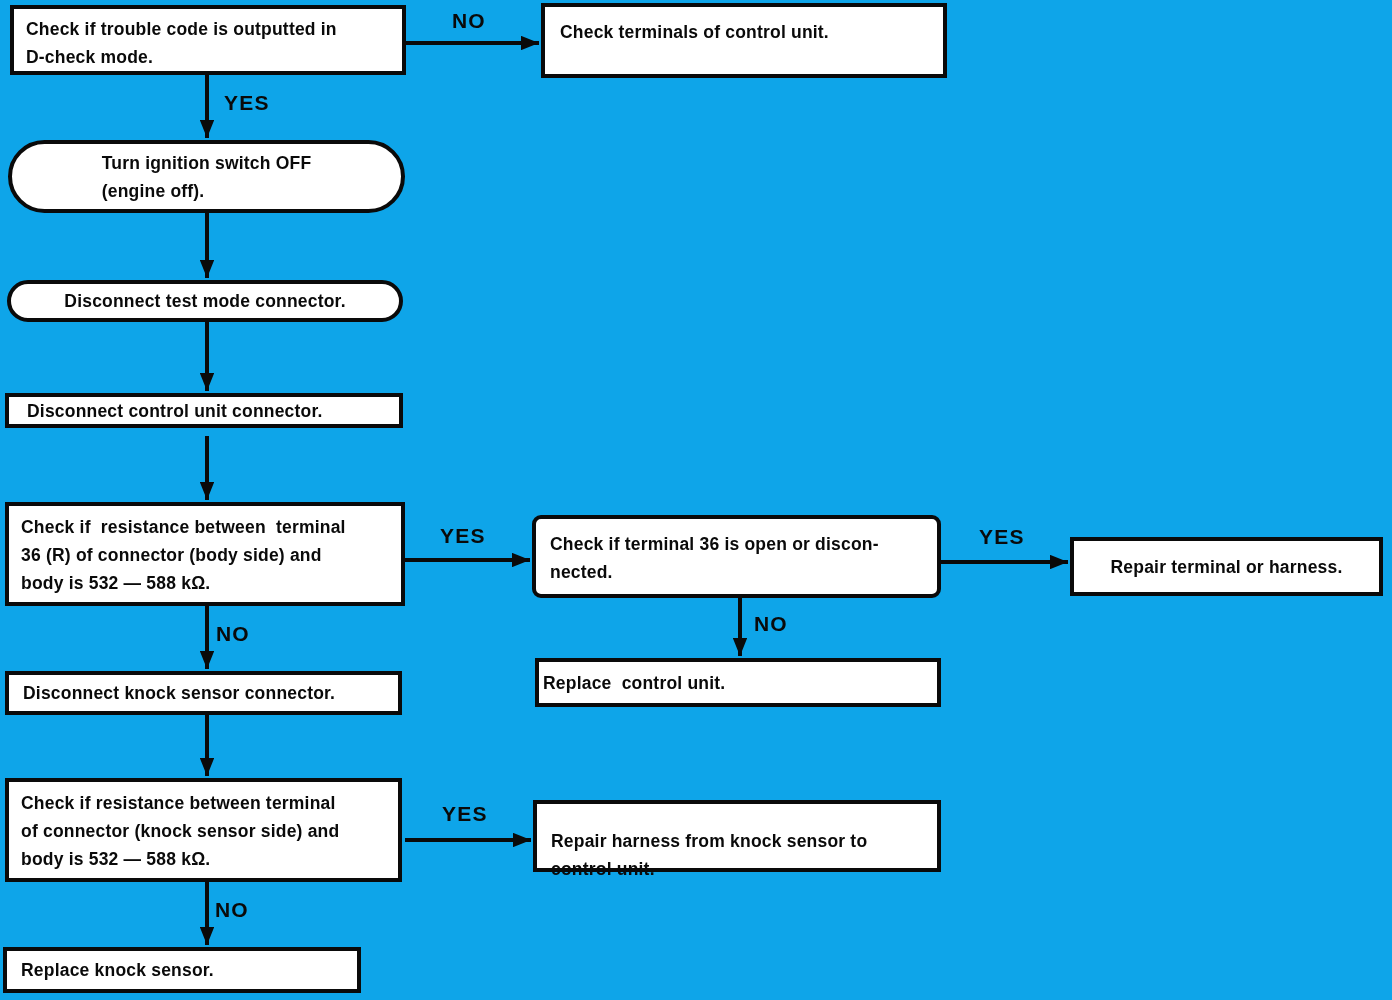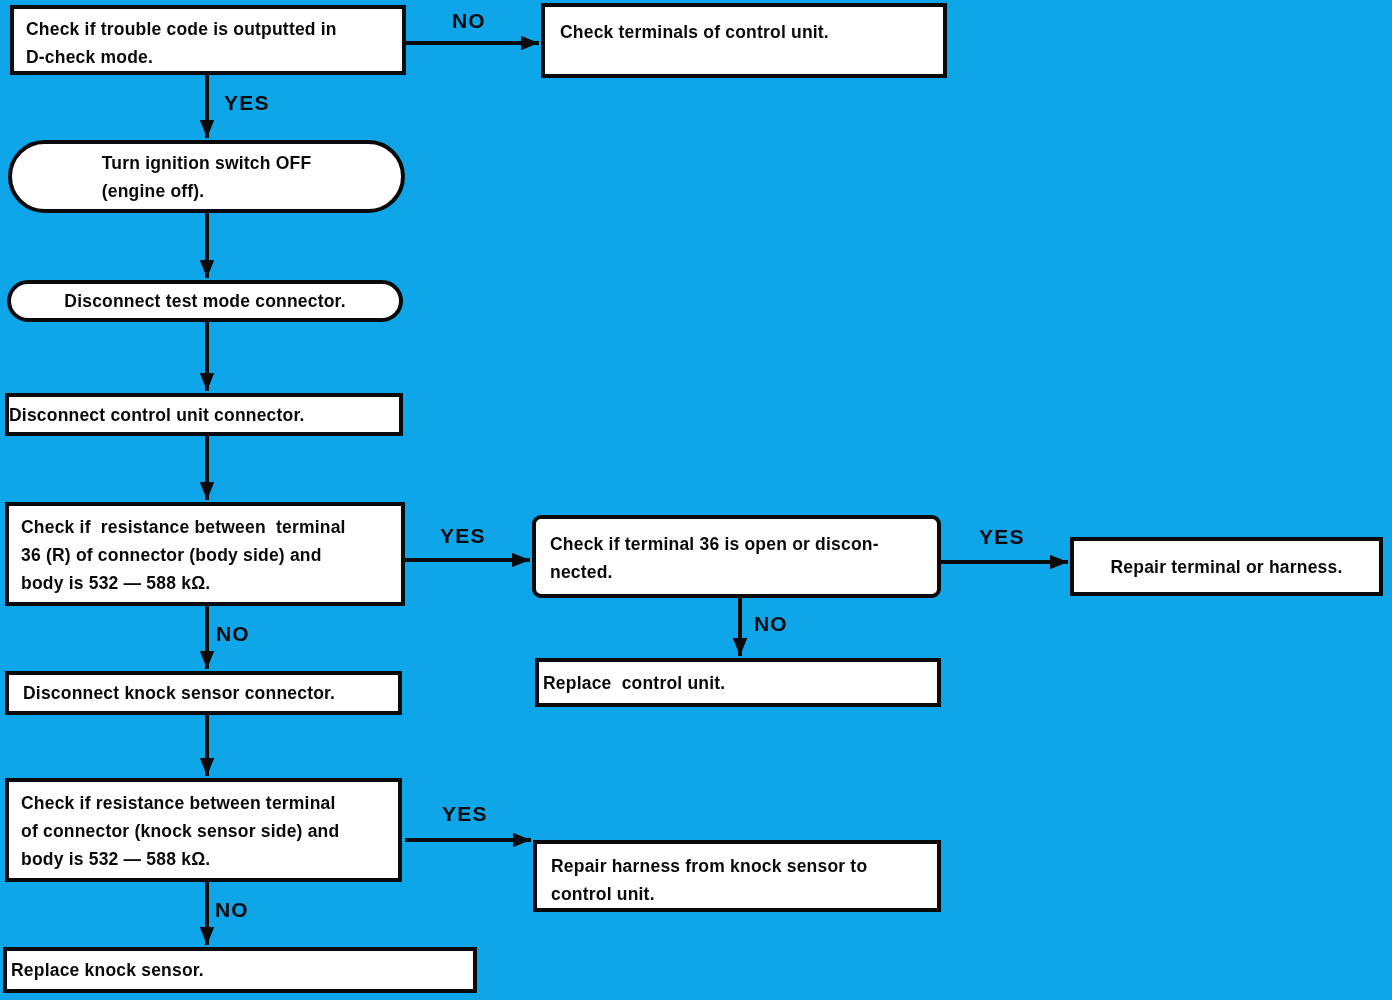--- a/index.html
+++ b/index.html
@@ -43,29 +43,29 @@
   .v-center       { align-items: center; }
   .h-center       { justify-content: center; }
   .stadium-lg     { border-radius: 37px; }
   .stadium-sm     { border-radius: 22px; }
 
   
   .n-a { left: 10px;   top: 5px;   width: 396px; height: 70px;  padding: 6px 12px; }
   .n-b { left: 541px;  top: 3px;   width: 406px; height: 75px;  padding: 11px 15px; }
   .n-c { left: 8px;    top: 140px; width: 397px; height: 73px; }
   .n-d { left: 7px;    top: 280px; width: 396px; height: 42px; }
-  .n-e { left: 5px;    top: 393px; width: 398px; height: 43px;  padding-left: 0; }
+  .n-e { left: 5px;    top: 393px; width: 398px; height: 35px;  padding-left: 18px; }
   .n-f { left: 5px;    top: 502px; width: 400px; height: 104px; padding: 7px 12px; }
   .n-g { left: 532px;  top: 515px; width: 409px; height: 83px;  padding: 11px 14px; border-radius: 9px; }
   .n-h { left: 1070px; top: 537px; width: 313px; height: 59px; }
   .n-i { left: 535px;  top: 658px; width: 406px; height: 49px;  padding-left: 4px; }
   .n-j { left: 5px;    top: 671px; width: 397px; height: 44px;  padding-left: 14px; }
   .n-k { left: 5px;    top: 778px; width: 397px; height: 104px; padding: 7px 12px; }
-  .n-l { left: 533px;  top: 800px; width: 408px; height: 72px;  padding: 8px 14px; margin-top: 40px; }
-  .n-m { left: 3px;    top: 947px; width: 474px; height: 46px;  padding-left: 4px; }
+  .n-l { left: 533px;  top: 800px; width: 408px; height: 72px;  padding: 23px 14px; }
+  .n-m { left: 3px;    top: 947px; width: 358px; height: 46px;  padding-left: 14px; }
 
   
   .lbl {
     position: absolute;
     font-weight: bold;
     font-size: 21px;
     letter-spacing: 1.2px;
     color: #0a0a0a;
   }
   .l-no-top  { left: 452px; top: 9px;   }

